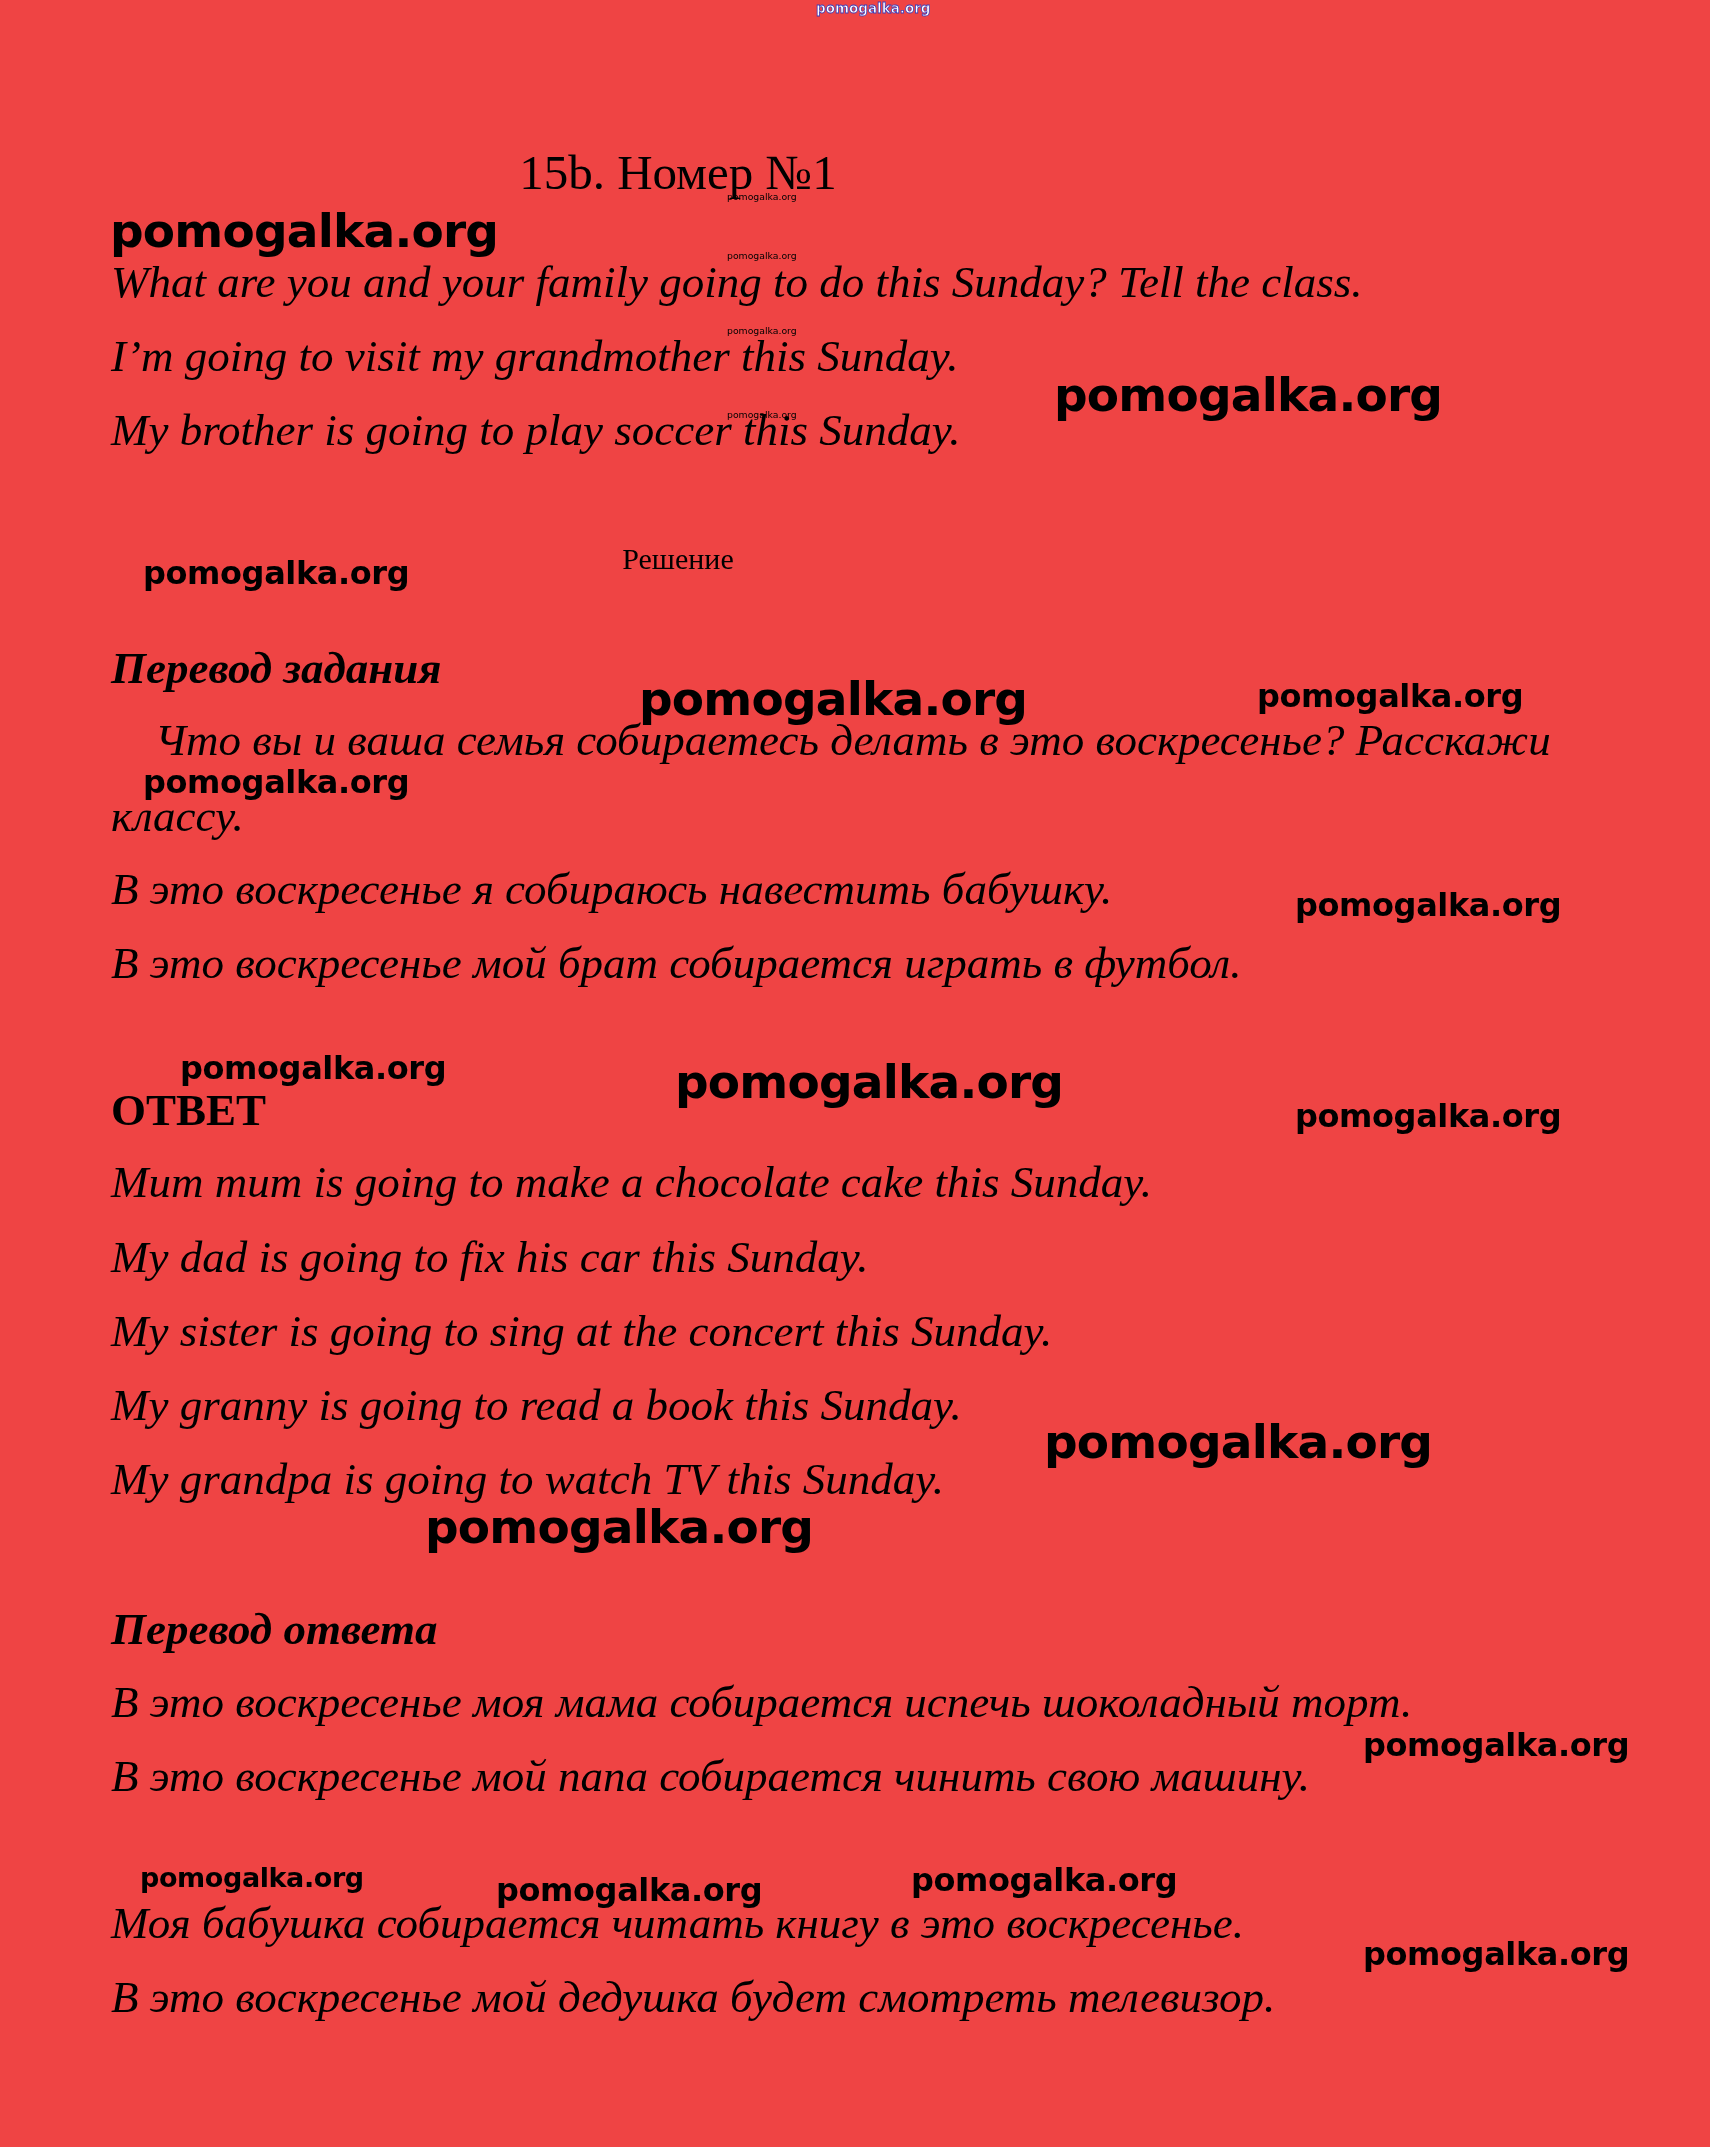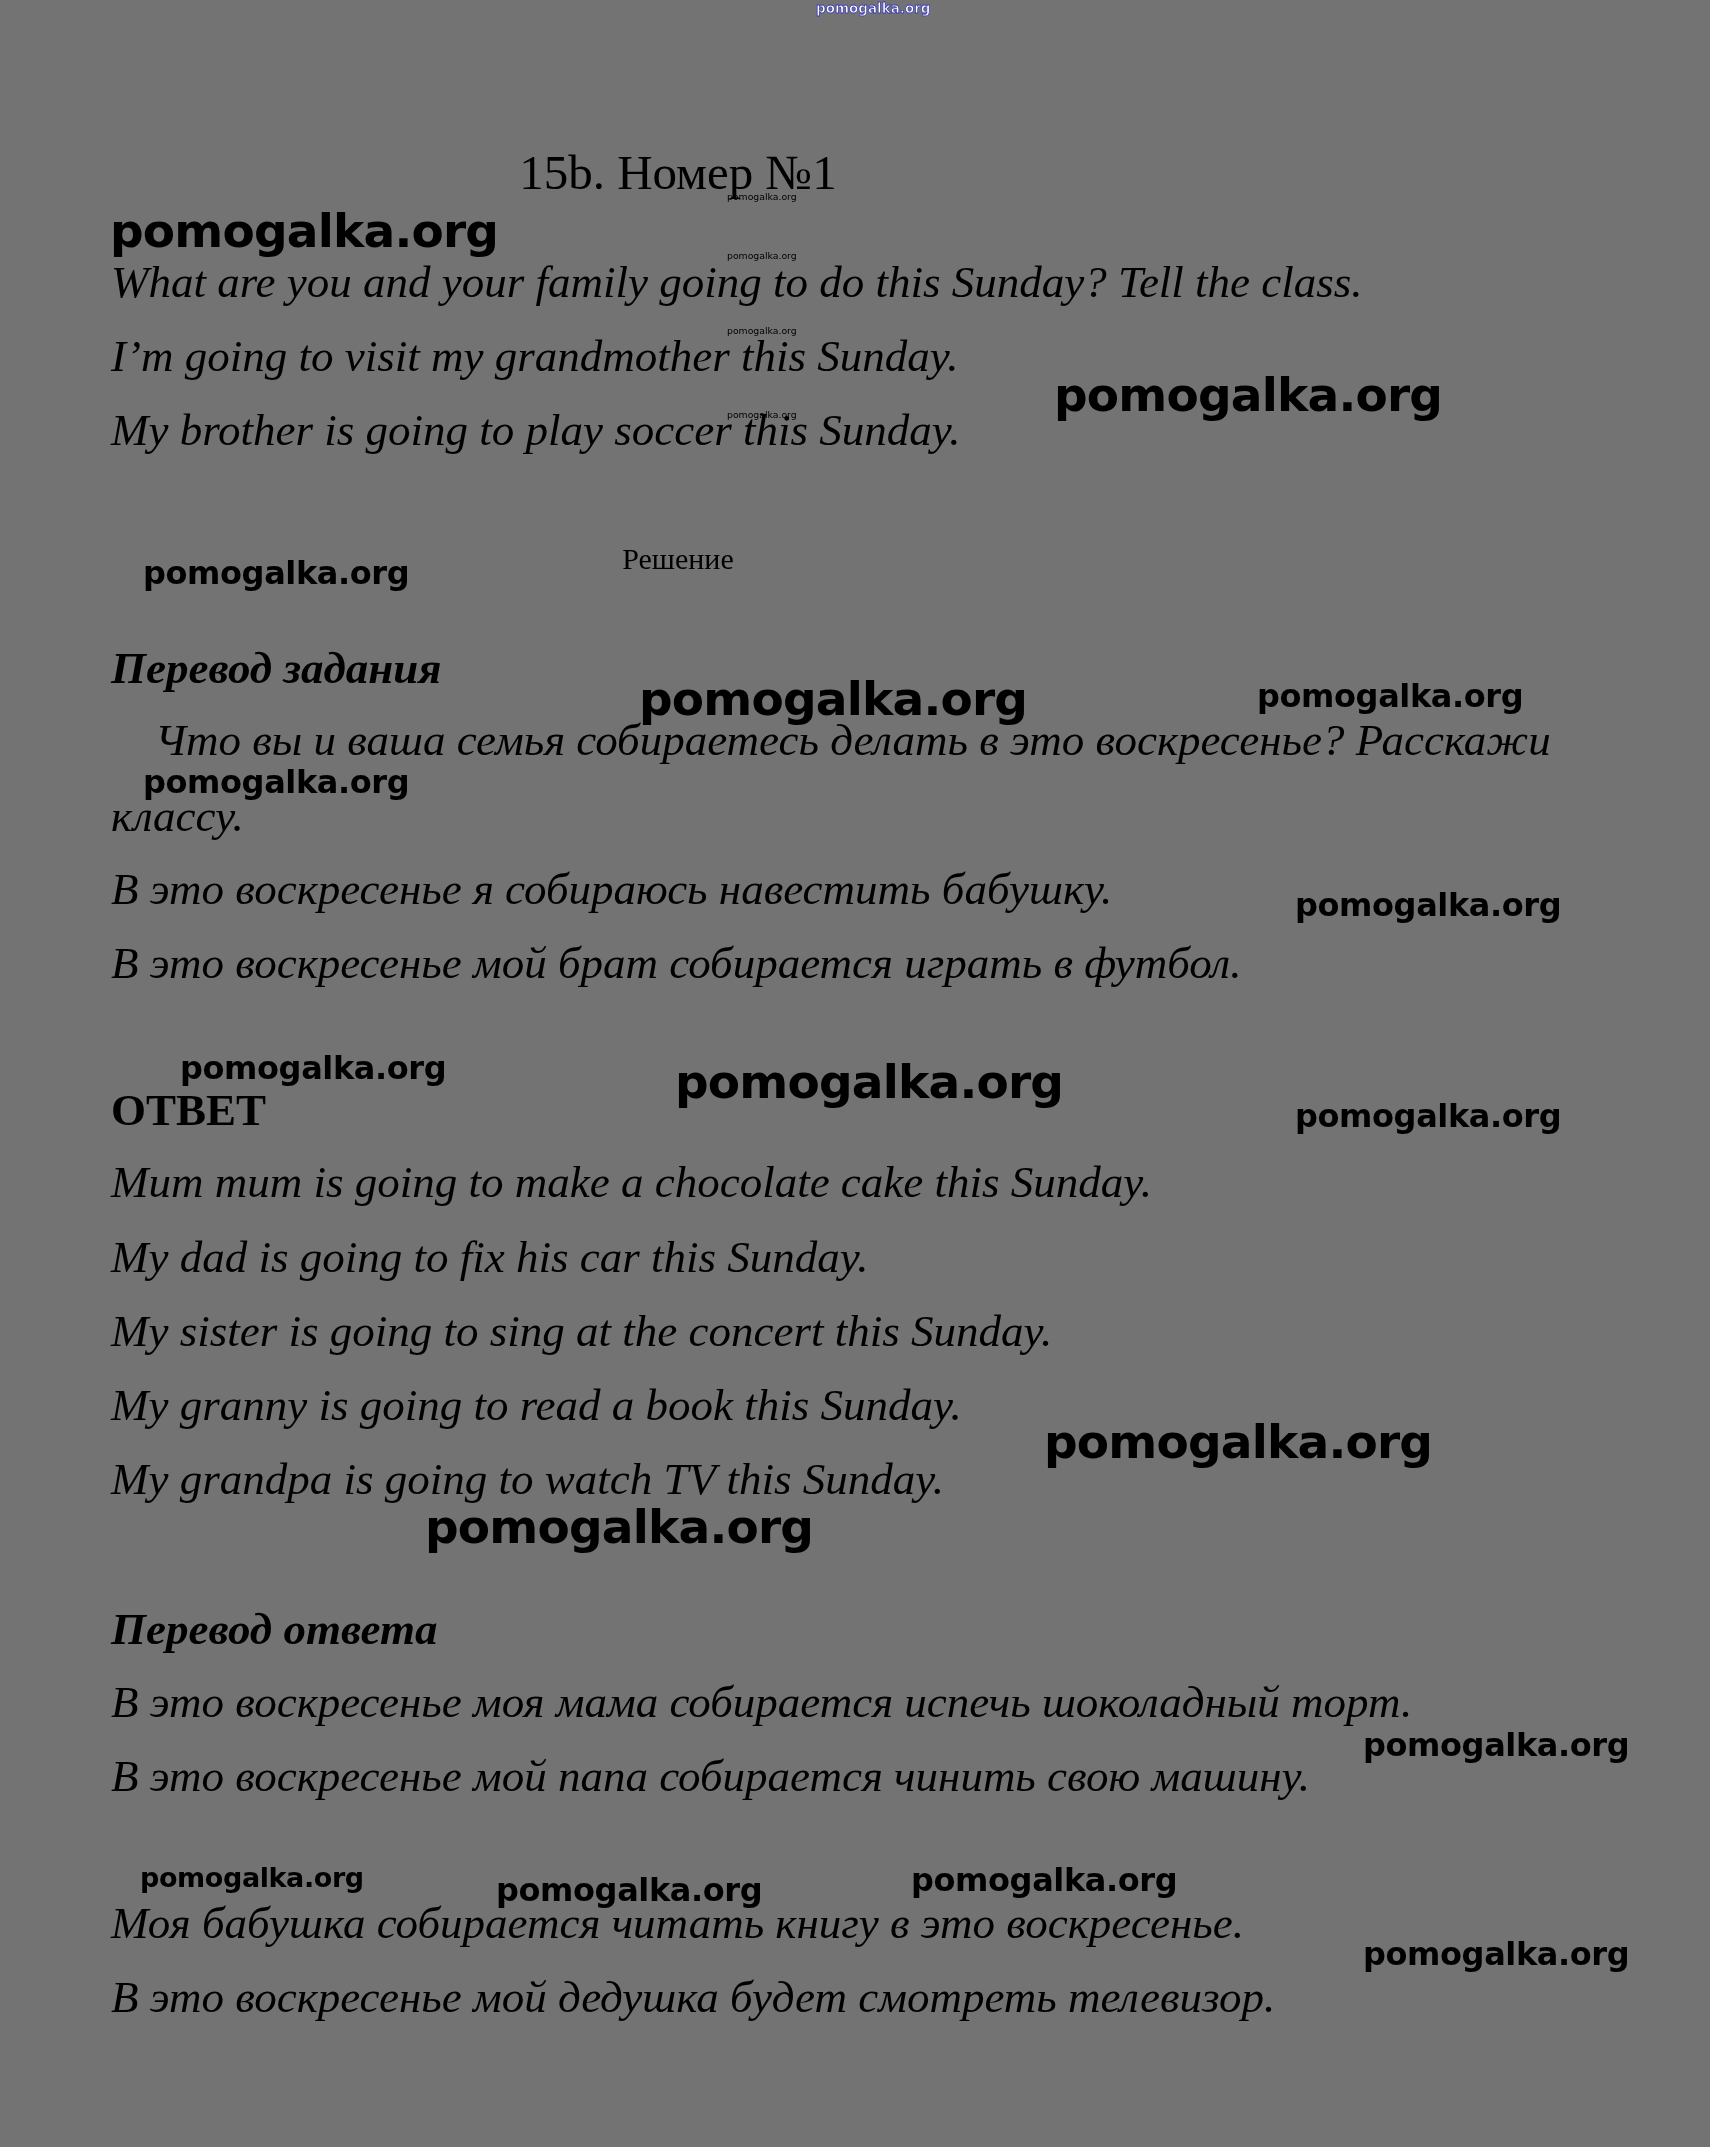--- a/index.html
+++ b/index.html
@@ -1,17 +1,17 @@
 <!DOCTYPE html>
 <html style="font-size:13.5px"><head>
 <meta charset="utf-8">
 <style>
   html, body { margin: 0; padding: 0; background: #ffffff; }
   body { width: 1710px; height: 2147px; position: relative; overflow: hidden; }
-  .page { position: absolute; left: 0; top: 0; width: 1710px; height: 2147px; background: #737373; }
+  .page { position: absolute; left: 0; top: 0; width: 1710px; height: 2147px; background: #ef4444; }
   .serif { font-family: "Liberation Serif", "DejaVu Serif", serif; color: #000; }
   .line { position: absolute; left: 111px; font-size: 45px; line-height: 1; white-space: nowrap; font-style: italic; }
   .center { position: absolute; left: 0; width: 1356px; text-align: center; line-height: 1; white-space: nowrap; }
   .title { font-size: 49px; }
   .heading-it { position: absolute; left: 111px; font-size: 45px; font-weight: bold; font-style: italic; line-height: 1; }
   .heading-bold { position: absolute; left: 111px; font-size: 45px; font-weight: bold; line-height: 1; }
   .wm { position: absolute; font-family: "DejaVu Sans", "Liberation Sans", sans-serif; color: #000; line-height: 1; white-space: nowrap; }
   .wm-lg { font-size: 47px; font-weight: 600; letter-spacing: -0.8px; }
   .wm-md { font-size: 32px; font-weight: 600; letter-spacing: -0.4px; }
   .wm-sm { font-size: 9.3px; }

